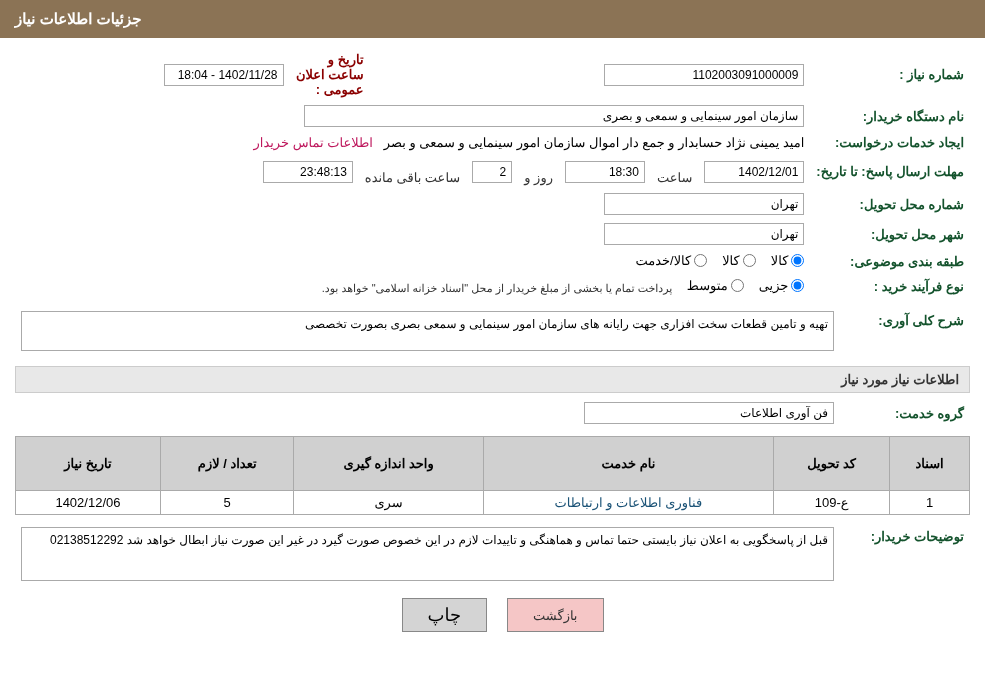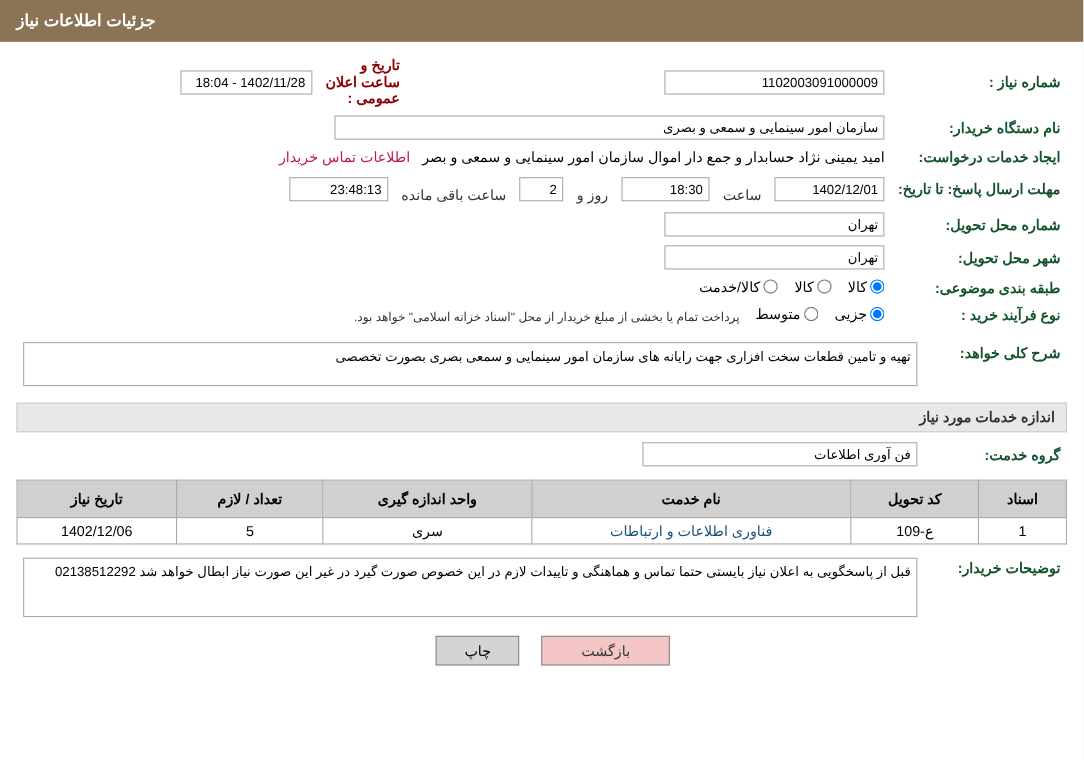--- a/index.html
+++ b/index.html
@@ -87,21 +87,21 @@
       direction: rtl;
     }
     .services-table {
       width: 100%;
       border-collapse: collapse;
       margin-bottom: 8px;
     }
     .services-table th {
       background: #d0d0d0;
       border: 1px solid #aaa;
-      padding: 9px 8px;
+      padding: 19px 8px;
       text-align: center;
       font-weight: bold;
     }
     .services-table td {
       border: 1px solid #aaa;
       padding: 4px 8px;
       text-align: center;
     }
     .services-table tr:nth-child(even) { background: #f9f9f9; }
     .textarea-box {
@@ -119,27 +119,27 @@
       gap: 20px;
       margin-top: 10px;
       margin-bottom: 15px;
     }
     .btn-print {
       background: #d4d4d4;
       border: 1px solid #888;
       padding: 5px 25px;
       cursor: pointer;
       font-family: Tahoma, Arial, sans-serif;
-      font-size: 13px;
+      font-size: 18px;
       margin-left: 20px;
     }
     .btn-back {
       background: #f5c6c6;
       border: 1px solid #888;
-      padding: 5px 35px;
+      padding: 5px 25px;
       cursor: pointer;
       font-family: Tahoma, Arial, sans-serif;
       font-size: 13px;
       color: #333;
     }
     .separator-label {
       padding: 0 4px;
       color: #333;
       margin-top: 12px;
     }
@@ -252,29 +252,29 @@
           &nbsp;&nbsp;
           <span style="font-size:11px; color:#333;">پرداخت تمام یا بخشی از مبلغ خریدار از محل "اسناد خزانه اسلامی" خواهد بود.</span>
         </td>
       </tr>
     </tbody>
       </table>
 
     <table class="info-table">
       <tbody>
           <tr>
-        <td class="label-cell" style="width:130px; vertical-align:top; padding-top:6px;">شرح کلی خواهد:</td>
+        <td class="label-cell" style="width:130px; vertical-align:top; padding-top:6px;">شرح کلی آوری:</td>
         <td>
           <textarea class="textarea-box" rows="2" readonly="" style="">تهیه و تامین قطعات سخت افزاری جهت رایانه های سازمان امور سینمایی و سمعی بصری بصورت تخصصی</textarea>
         </td>
       </tr>
     </tbody>
       </table>
 
-    <div class="section-title">اندازه خدمات مورد نیاز</div>
+    <div class="section-title">اطلاعات نیاز مورد نیاز</div>
 
     <table class="info-table">
       <tbody>
           <tr>
         <td class="label-cell">گروه خدمت:</td>
         <td>
           <input class="input-box" style="width: 250px;" type="text" readonly="" value="فن آوری اطلاعات">
         </td>
       </tr>
     </tbody>

